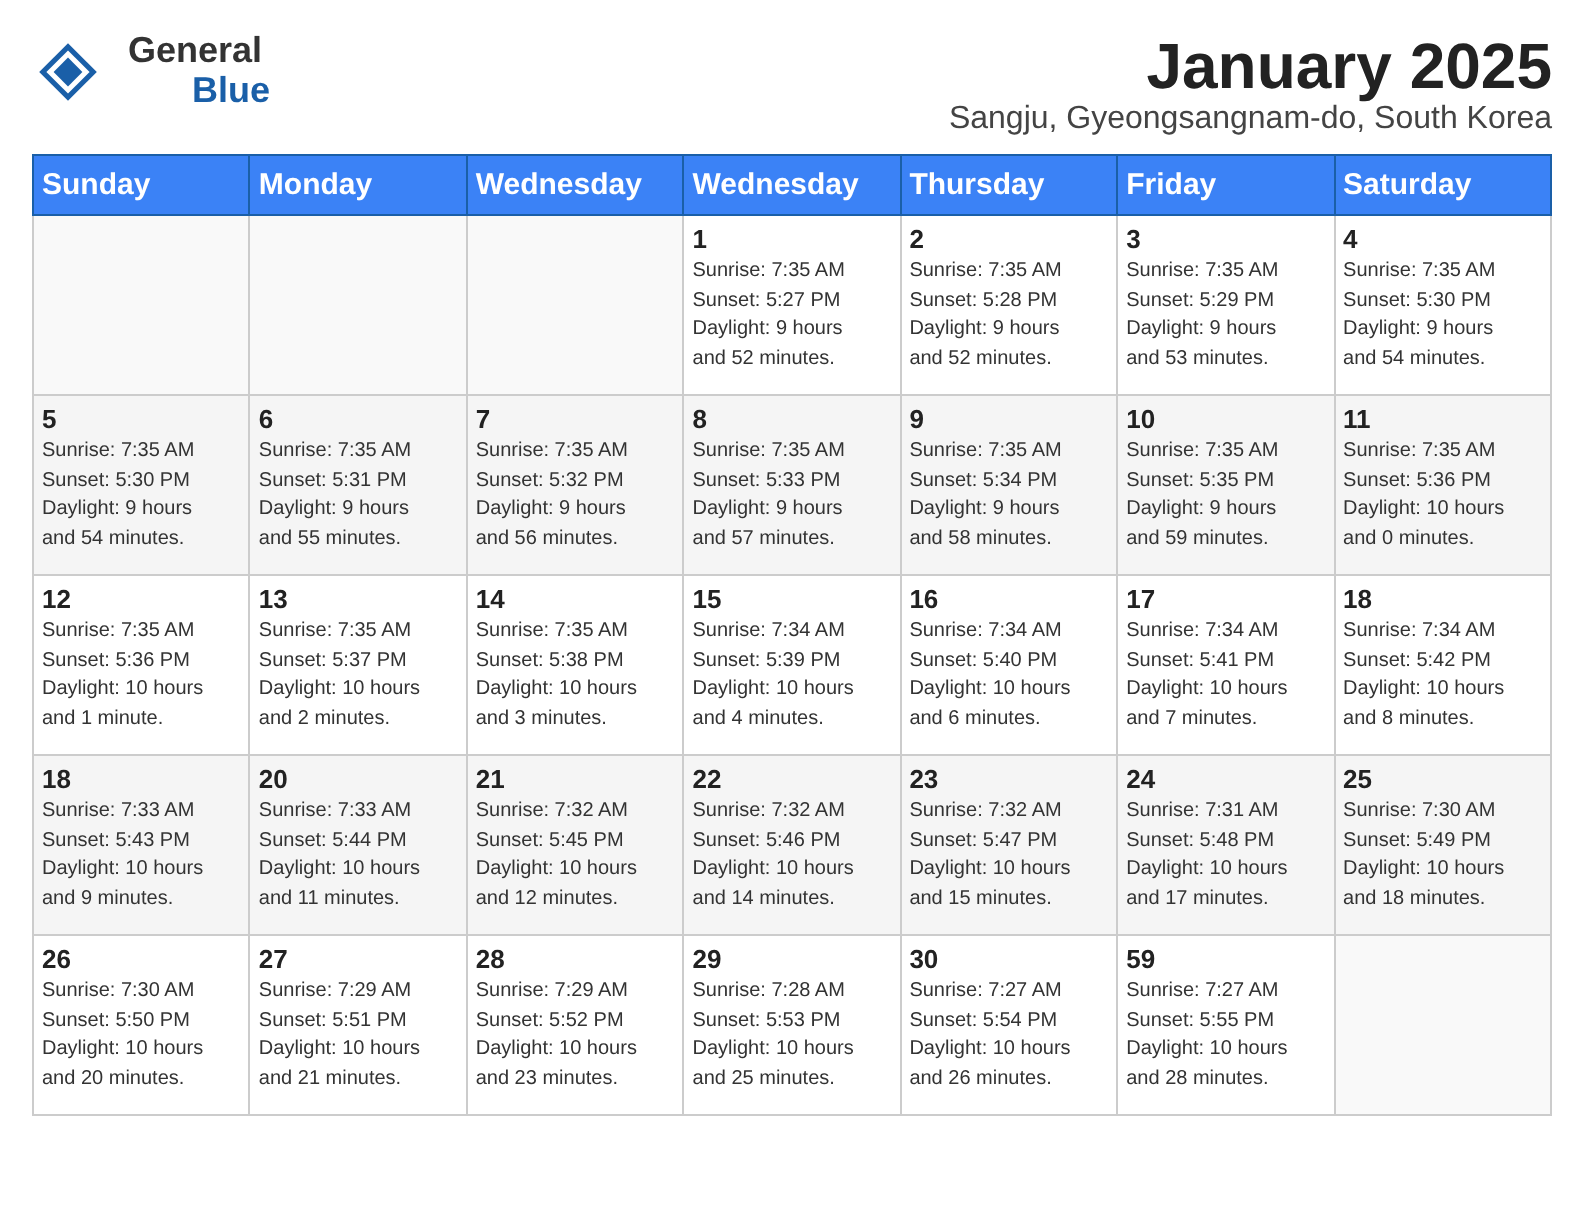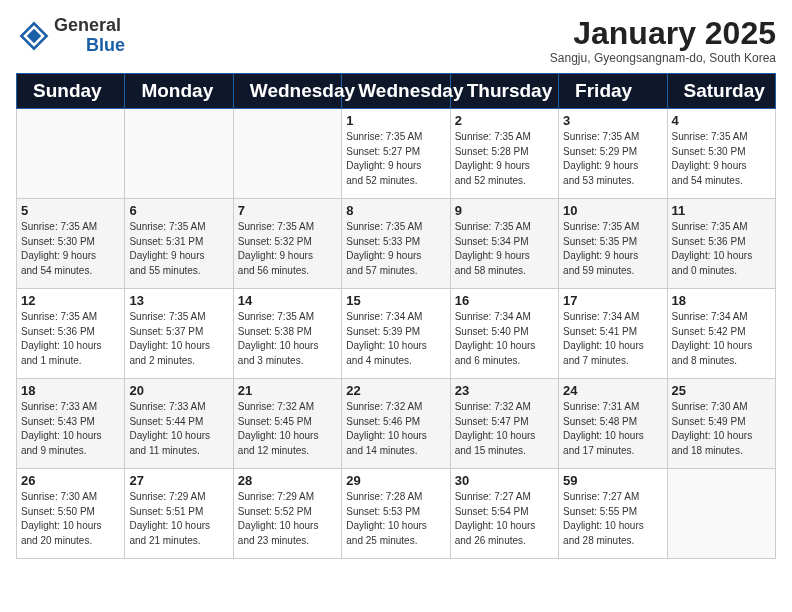--- a/index.html
+++ b/index.html
@@ -12,21 +12,21 @@
     }
     .header {
       display: flex;
       align-items: flex-start;
       justify-content: space-between;
       margin-bottom: 8px;
     }
     .logo {
       display: flex;
       align-items: center;
-      gap: 2px;
+      gap: 12px;
       justify-content: flex-end;
     }
     .logo-text {
       font-size: 18px;
       font-weight: bold;
       line-height: 1.1;
     }
     .logo-general { color: #333; }
     .logo-blue { color: #1a5fa8; margin-left: 32px; }
     .logo-icon {
@@ -37,34 +37,34 @@
       text-align: right;
       margin-left: 32px;
     }
     .month-title {
       font-size: 32px;
       font-weight: bold;
       color: #222;
       line-height: 1.1;
     }
     .subtitle {
-      font-size: 12px;
+      font-size: 16px;
       color: #444;
     }
     table {
       width: 100%;
       border-collapse: collapse;
       table-layout: fixed;
     }
     thead tr th {
-      background-color: #0f172a;
+      background-color: #3b82f6;
       color: #fff;
-      font-size: 19px;
+      font-size: 15px;
       font-weight: bold;
-      padding: 6px 16px;
+      padding: 6px 4px;
       text-align: left;
       border: 1px solid #1a5fa8;
     }
     tbody tr td {
       border: 1px solid #ccc;
       vertical-align: top;
       padding: 4px 4px;
       font-size: 10.5px;
       color: #333;
       height: 90px;

